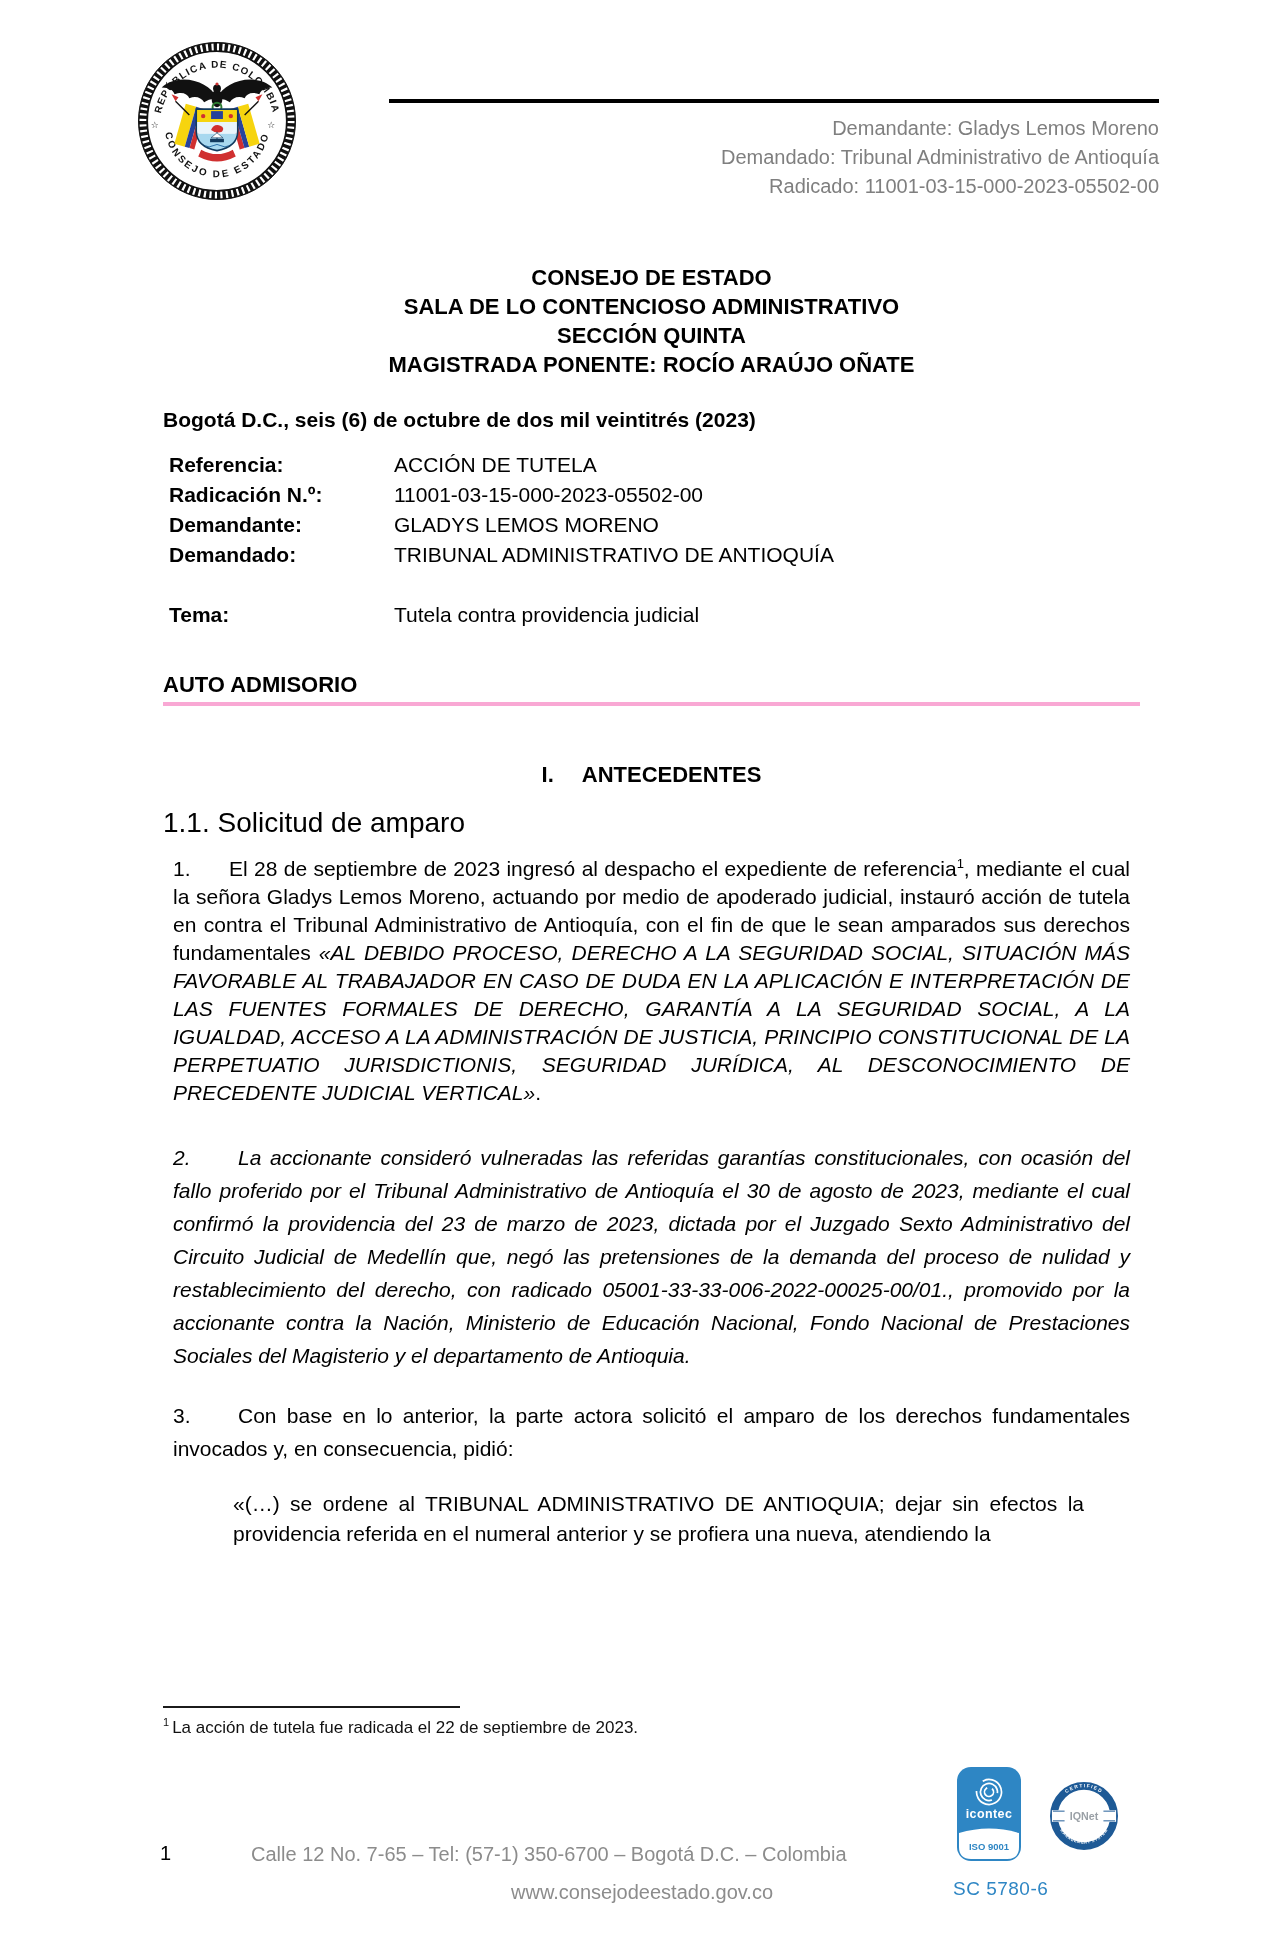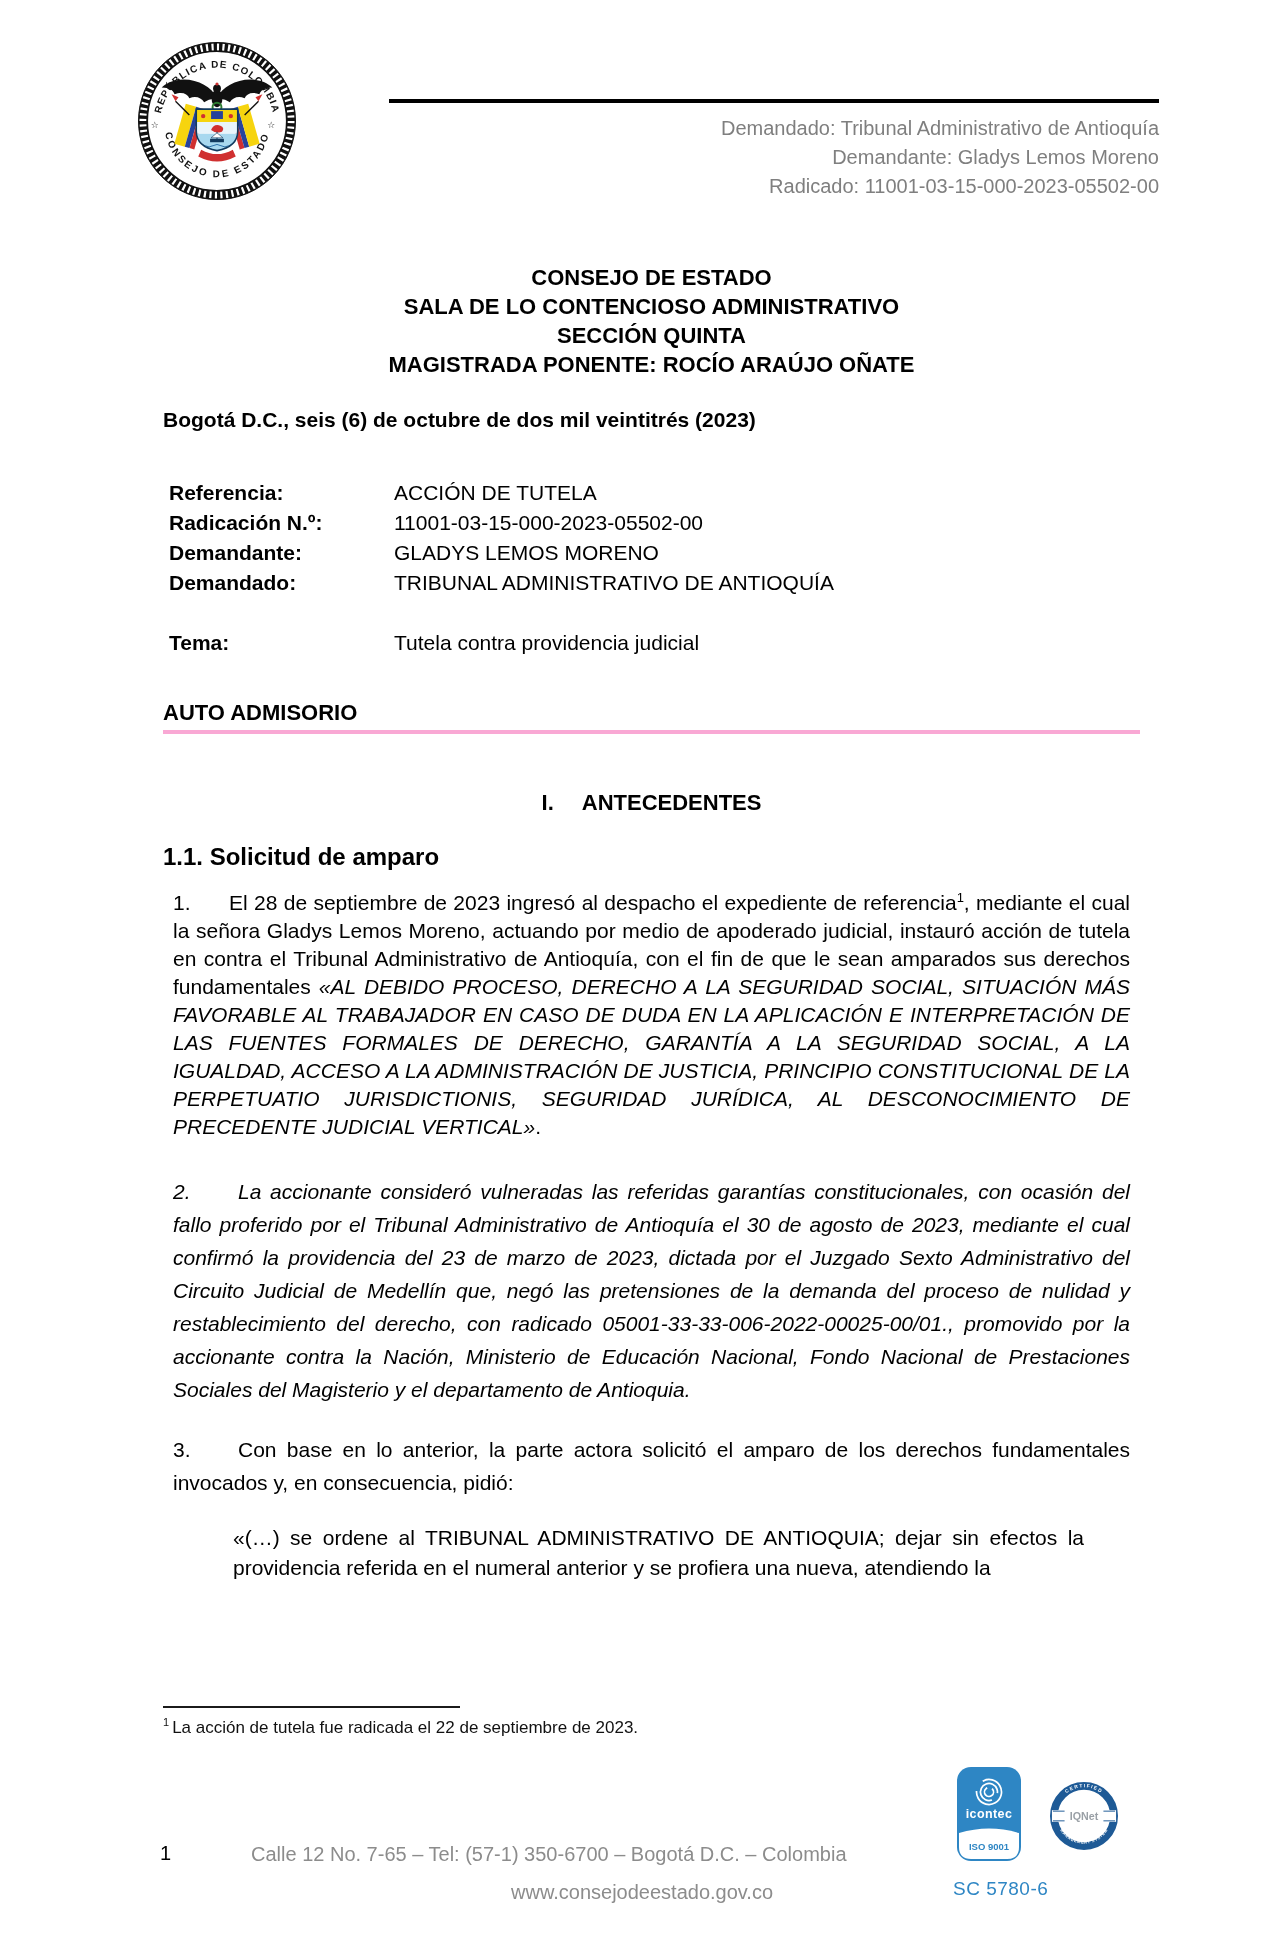--- a/index.html
+++ b/index.html
@@ -13,29 +13,29 @@
   
   .seal{position:absolute;left:138px;top:42px;width:158px;height:158px;}
   .hdr-rule{position:absolute;left:389px;right:117px;top:99px;height:4px;background:#000;}
   .hdr-info{position:absolute;right:117px;top:114px;text-align:right;
     font-size:20px;line-height:29px;color:var(--header-gray,#7f7f7f);}
   
   .content{position:absolute;left:163px;top:263px;width:977px;}
   .doc-title{text-align:center;font-weight:bold;font-size:22px;line-height:29px;}
   .ponente{text-align:center;font-weight:bold;font-size:22px;line-height:29px;}
   .dateline{margin-top:26px;font-weight:bold;font-size:21px;line-height:29px;}
-  .ref-block{margin-top:44px;margin-left:6px;}
+  .ref-block{margin-top:16px;margin-left:6px;}
   .ref-row{display:flex;font-size:21px;line-height:30px;}
   .ref-label{width:225px;flex:none;font-weight:bold;}
   .ref-row.tema{margin-top:30px;}
   .auto-heading{margin-top:40px;font-weight:bold;font-size:22px;line-height:30px;
     border-bottom:4px solid #f9a8d4;padding-bottom:2px;}
   .antecedentes{margin-top:54px;text-align:center;font-weight:bold;font-size:22px;line-height:30px;}
   .ant-num{margin-right:28px;}
-  .sub-heading{margin-top:24px;font-weight:bold;font-size:24px;line-height:30px;}
+  .sub-heading{margin-top:18px;font-weight:normal;font-size:28px;line-height:30px;}
   p{margin:10px;}
   .para{font-size:21px;text-align:justify;}
   .p-single{margin-top:17px;line-height:28px;}
   .p-wide{line-height:33px;}
   .p2{margin-top:34px;font-style:italic;}
   .p3{margin-top:27px;}
   .pnum{display:inline-block;width:56px;}
   .p-wide .pnum{width:65px;}
   em{font-style:italic;}
   .fn-ref{font-size:13px;line-height:0;vertical-align:super;}
@@ -136,22 +136,22 @@
         <rect x="73" y="98" width="14" height="3.5" fill="#123a5e"></rect>
         <path d="M60,105 q4,-2.5 8,0 t8,0 t8,0 t8,0 t8,0" stroke="#2a6fa8" fill="none" stroke-width="1"></path>
       </g>
       <path d="M59,68 h42 v22 q0,16 -21,20 q-21,-4 -21,-20 Z" fill="none" stroke="#123a5e" stroke-width="1.6"></path>
       <path d="M64,109 q16,9 32,0 l3,7 q-19,10 -38,0 Z" fill="var(--colombia-red,#d03030)"></path>
     </g>
   </svg>
 
   <div class="hdr-rule"></div>
   <div class="hdr-info">
+    <div>Demandante: Gladys Lemos Moreno</div>
     <div>Demandado: Tribunal Administrativo de Antioquía</div>
-    <div>Demandante: Gladys Lemos Moreno</div>
     <div>Radicado: 11001-03-15-000-2023-05502-00</div>
   </div>
 
   <div class="content">
 
     <div class="doc-title">
       <div>CONSEJO DE ESTADO</div>
       <div>SALA DE LO CONTENCIOSO ADMINISTRATIVO</div>
       <div>SECCIÓN QUINTA</div>
     </div>

